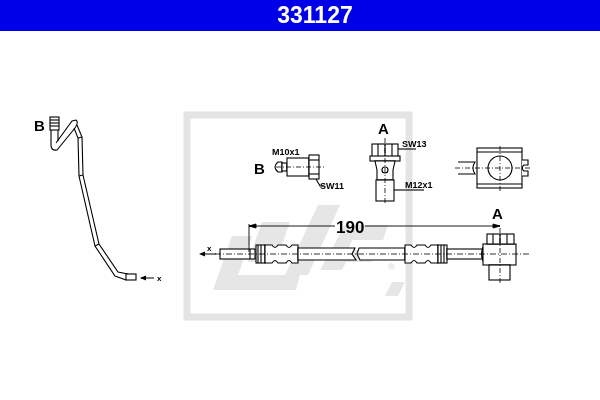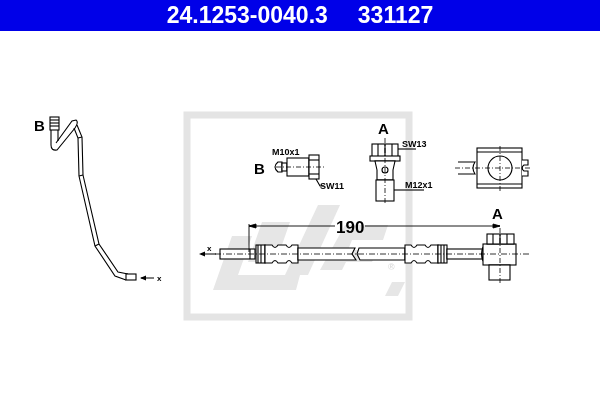--- a/index.html
+++ b/index.html
@@ -11,21 +11,20 @@
       font-family: "Liberation Sans", sans-serif; font-weight: bold; font-size: 23px; letter-spacing: 0px;
     }
     .header .gap { display: inline-block; width: 30px; }
     .canvas { position: absolute; left: 0; top: 31px; width: 600px; height: 369px; }
     svg text { font-family: "Liberation Sans", sans-serif; font-weight: bold; }
   </style>
 </head>
 <body>
 
 <div class="header">
-  <span>24.1253-0040.3</span>
   <span class="gap"></span>
   <span>331127</span>
 </div>
 
 <div class="canvas">
   <svg width="600" height="369" viewBox="0 31 600 369" xmlns="http://www.w3.org/2000/svg">
 
     <g>
       <rect x="187" y="115" width="222" height="202" fill="none" stroke="#e4e4e4" stroke-width="7"></rect>
       <g fill="#e6e6e6">

